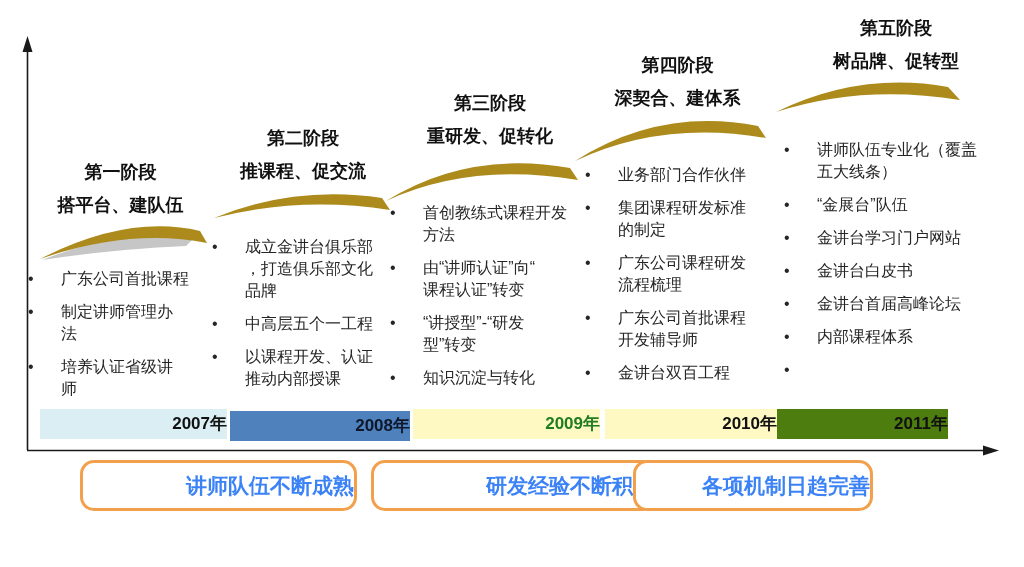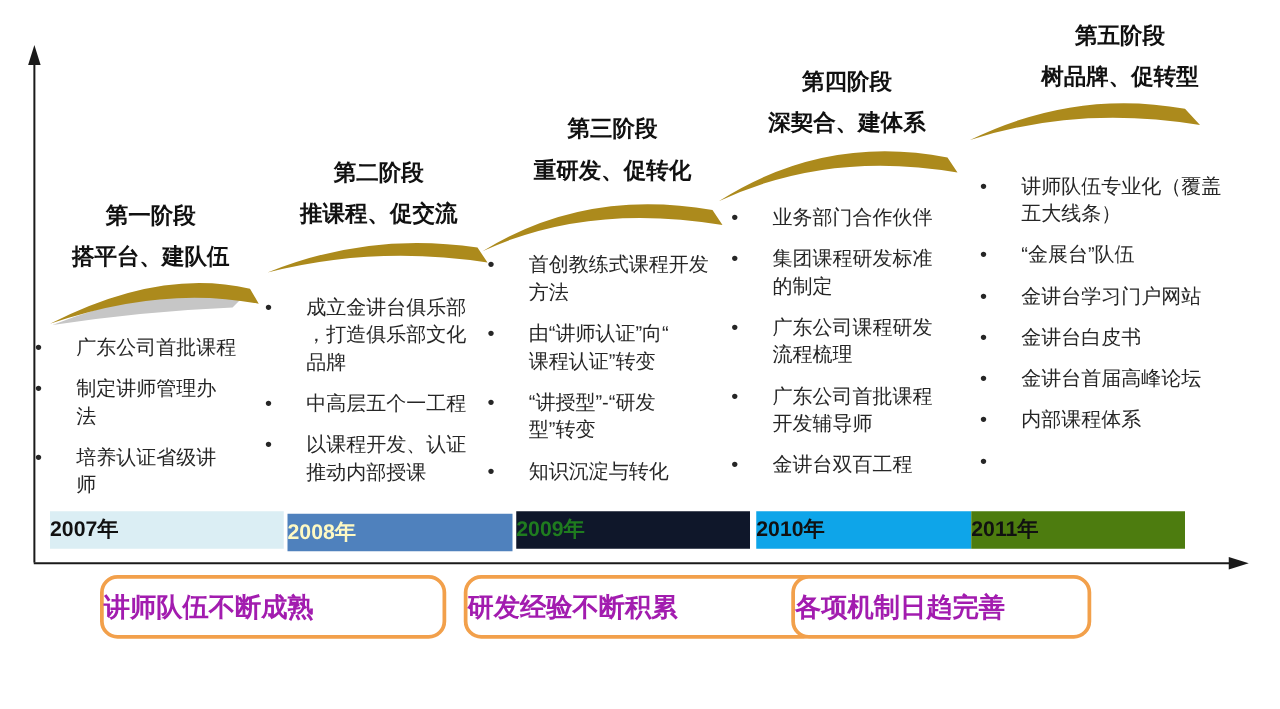--- a/index.html
+++ b/index.html
@@ -24,31 +24,31 @@
   .s4-title { left:585px; top:53px;  width:185px; }
   .s5-title { left:796px; top:16px;  width:200px; }
 
   .s1-bullets { left:28px;  top:268px; width:178px; }
   .s2-bullets { left:212px; top:236px; width:178px; }
   .s3-bullets { left:390px; top:202px; width:200px; }
   .s4-bullets { left:585px; top:164px; width:185px; }
   .s5-bullets { left:784px; top:139px; width:228px; }
 
   .year-cell { position:absolute; top:409px; height:30px; line-height:30px;
-               text-align:left; font-size:17px; font-weight:bold; }
+               text-align:right; font-size:17px; font-weight:bold; }
   .y2007 { left:40px;  width:187px; background:#DBEEF4; color:#111111; }
-  .y2008 { left:230px; width:180px; background:#4F81BD; color:#fef9c3; top:411px; }
-  .y2009 { left:413px; width:187px; background:#0f172a; color:#1F7C1F; }
-  .y2010 { left:605px; width:172px; background:#0ea5e9; color:#111111; }
+  .y2008 { left:230px; width:180px; background:#4F81BD; color:#0f172a; top:411px; }
+  .y2009 { left:413px; width:187px; background:#fef9c3; color:#1F7C1F; }
+  .y2010 { left:605px; width:172px; background:#fef9c3; color:#111111; }
   .y2011 { left:777px; width:171px; background:#4d7c0f; color:#111111; }
 
   .summary-box { position:absolute; top:460px; height:51px; background:#ffffff;
                  border:3px solid #F2A04B; border-radius:14px;
-                 display:flex; align-items:center; justify-content:flex-start;
-                 font-size:21px; font-weight:bold; color:#a21caf; }
+                 display:flex; align-items:center; justify-content:flex-end;
+                 font-size:21px; font-weight:bold; color:#3b82f6; }
   .box1 { left:80px;  width:277px; }
   .box2 { left:371px; width:286px; }
   .box3 { left:633px; width:240px; }
 </style>
 </head>
 <body>
 
 <div class="canvas">
 
   <svg class="axis-svg" viewBox="0 0 1024 567" xmlns="http://www.w3.org/2000/svg">

